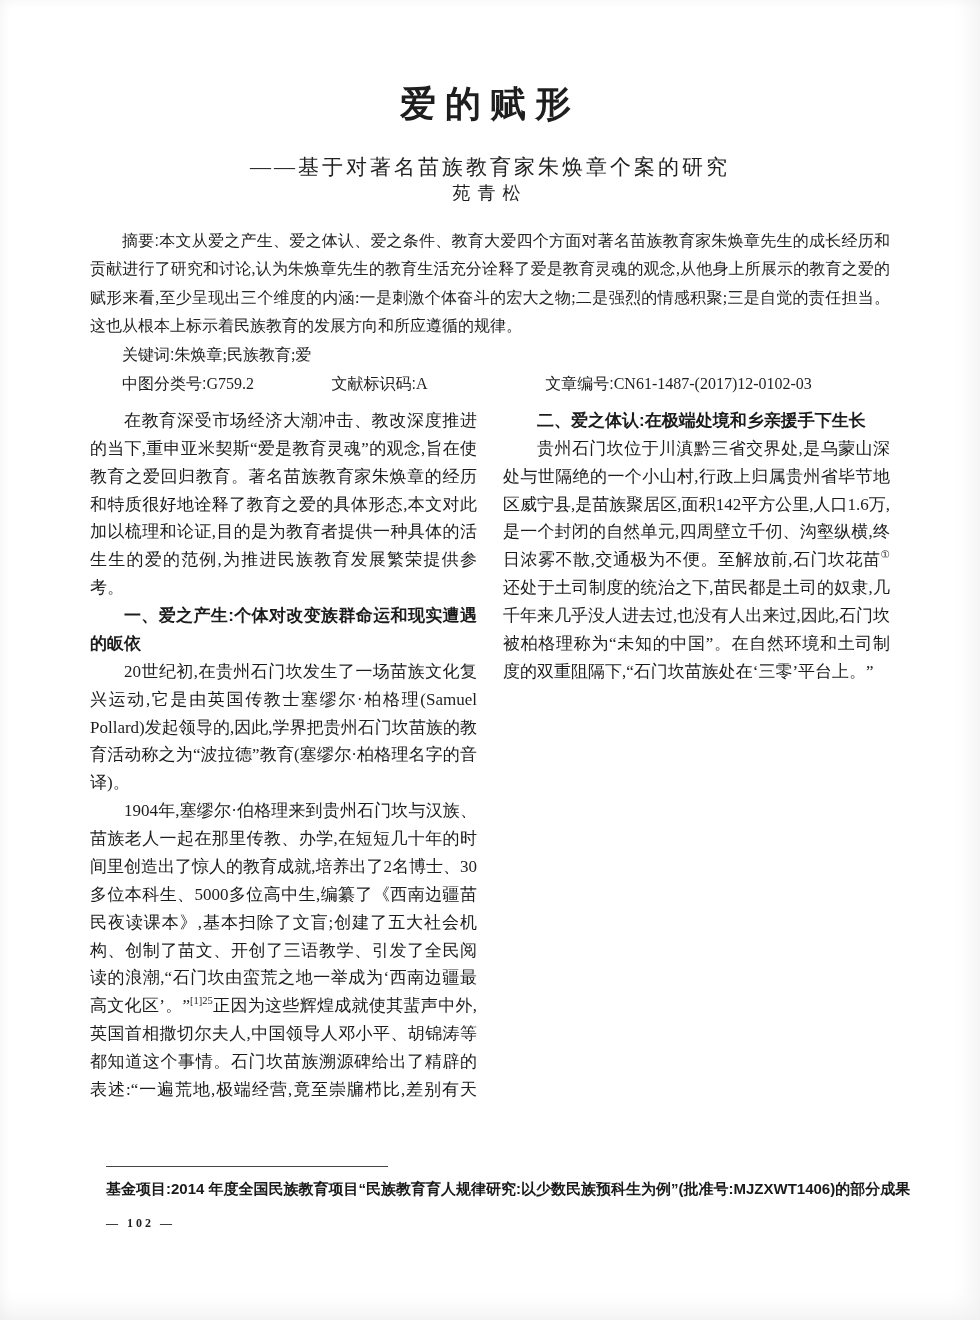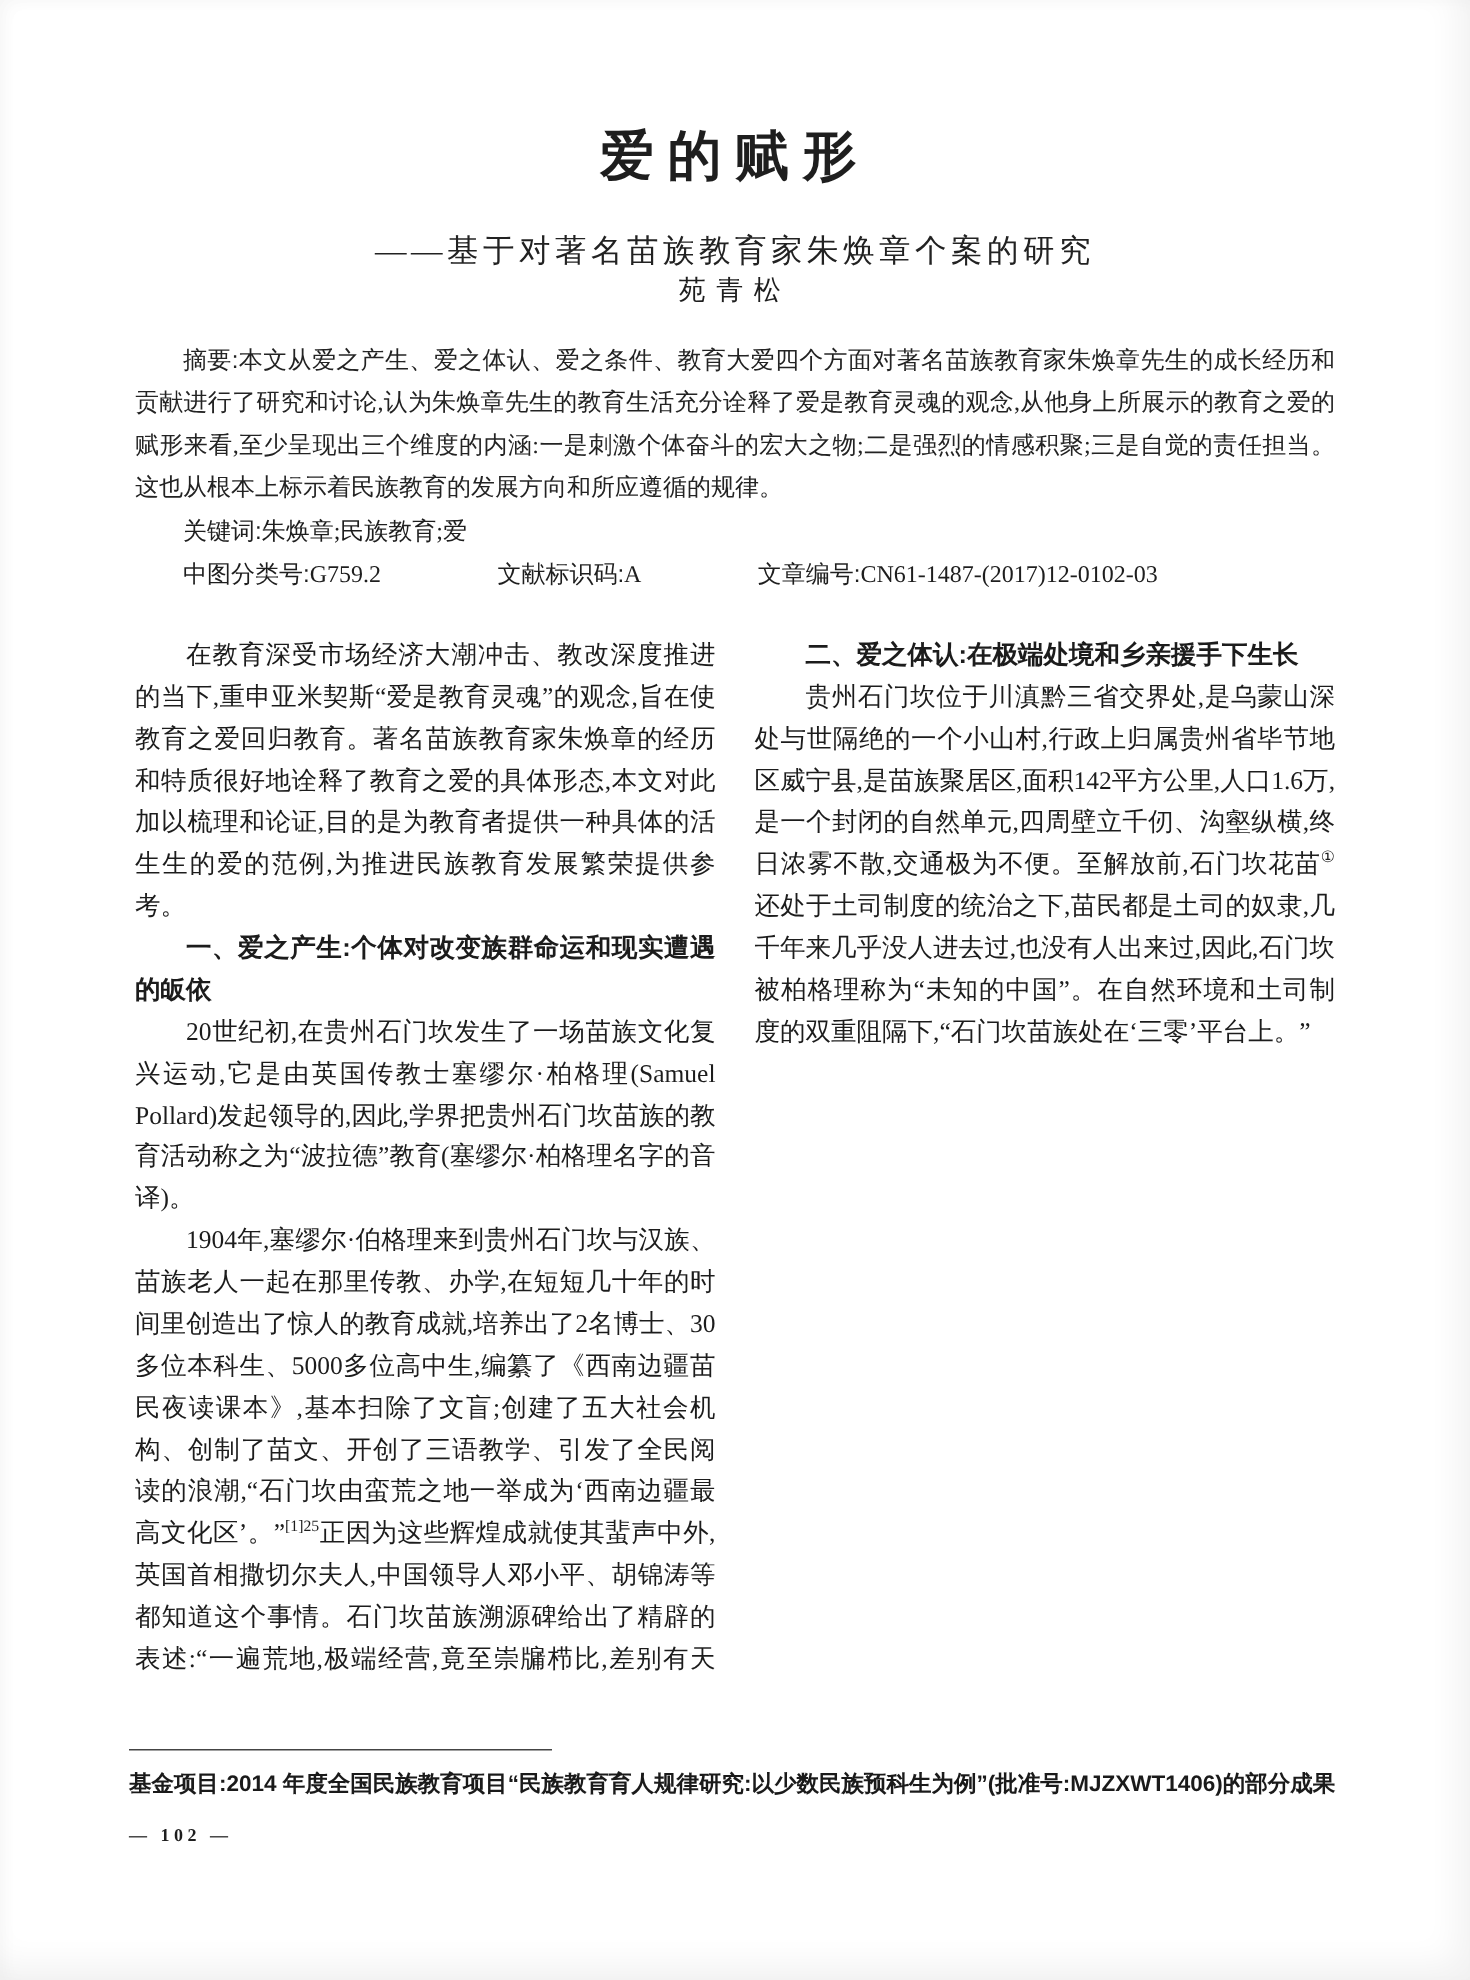--- a/index.html
+++ b/index.html
@@ -58,26 +58,26 @@
     line-height:1.78;
     text-indent:2em;
   }
   .meta-line {
     font-size:16px;
     line-height:1.85;
     text-indent:2em;
     white-space:nowrap;
   }
   .meta-item { margin-right:4.6em;text-align:right; }
-  .meta-item:last-child { margin-right:0; }
+  .meta-item:last-child { margin-right:0;margin-left:40px; }
 
   .columns {
     display:flex;
     gap:26px;
-    margin-top:24px;
+    margin-top:8px;
     height:700px;
     overflow:hidden;
   }
   .col {
     flex:1;
     font-size:17px;
     line-height:1.64;
     text-align:justify;
     color:#1c1c1c;
   }
@@ -86,21 +86,21 @@
     font-weight:bold;
     font-family:"Liberation Sans","DejaVu Sans",sans-serif;
     text-indent:2em;
   }
   sup {
     font-size:10.5px;
     line-height:0;
     vertical-align:super;
   }
 
-  .footer { position:absolute; left:86px; right:86px; top:1166px; z-index:2; }
+  .footer { position:absolute; left:106px; right:86px; top:1166px; z-index:2; }
   .footnote-rule { width:282px; height:1px; background:#444; }
   .fund {
     margin-top:13px;
     font-size:15px;
     font-weight:600;
     font-family:"Liberation Sans","DejaVu Sans",sans-serif;
     color:#1a1a1a;
     white-space:nowrap;
   }
   .fund .lbl { font-weight:700; }

